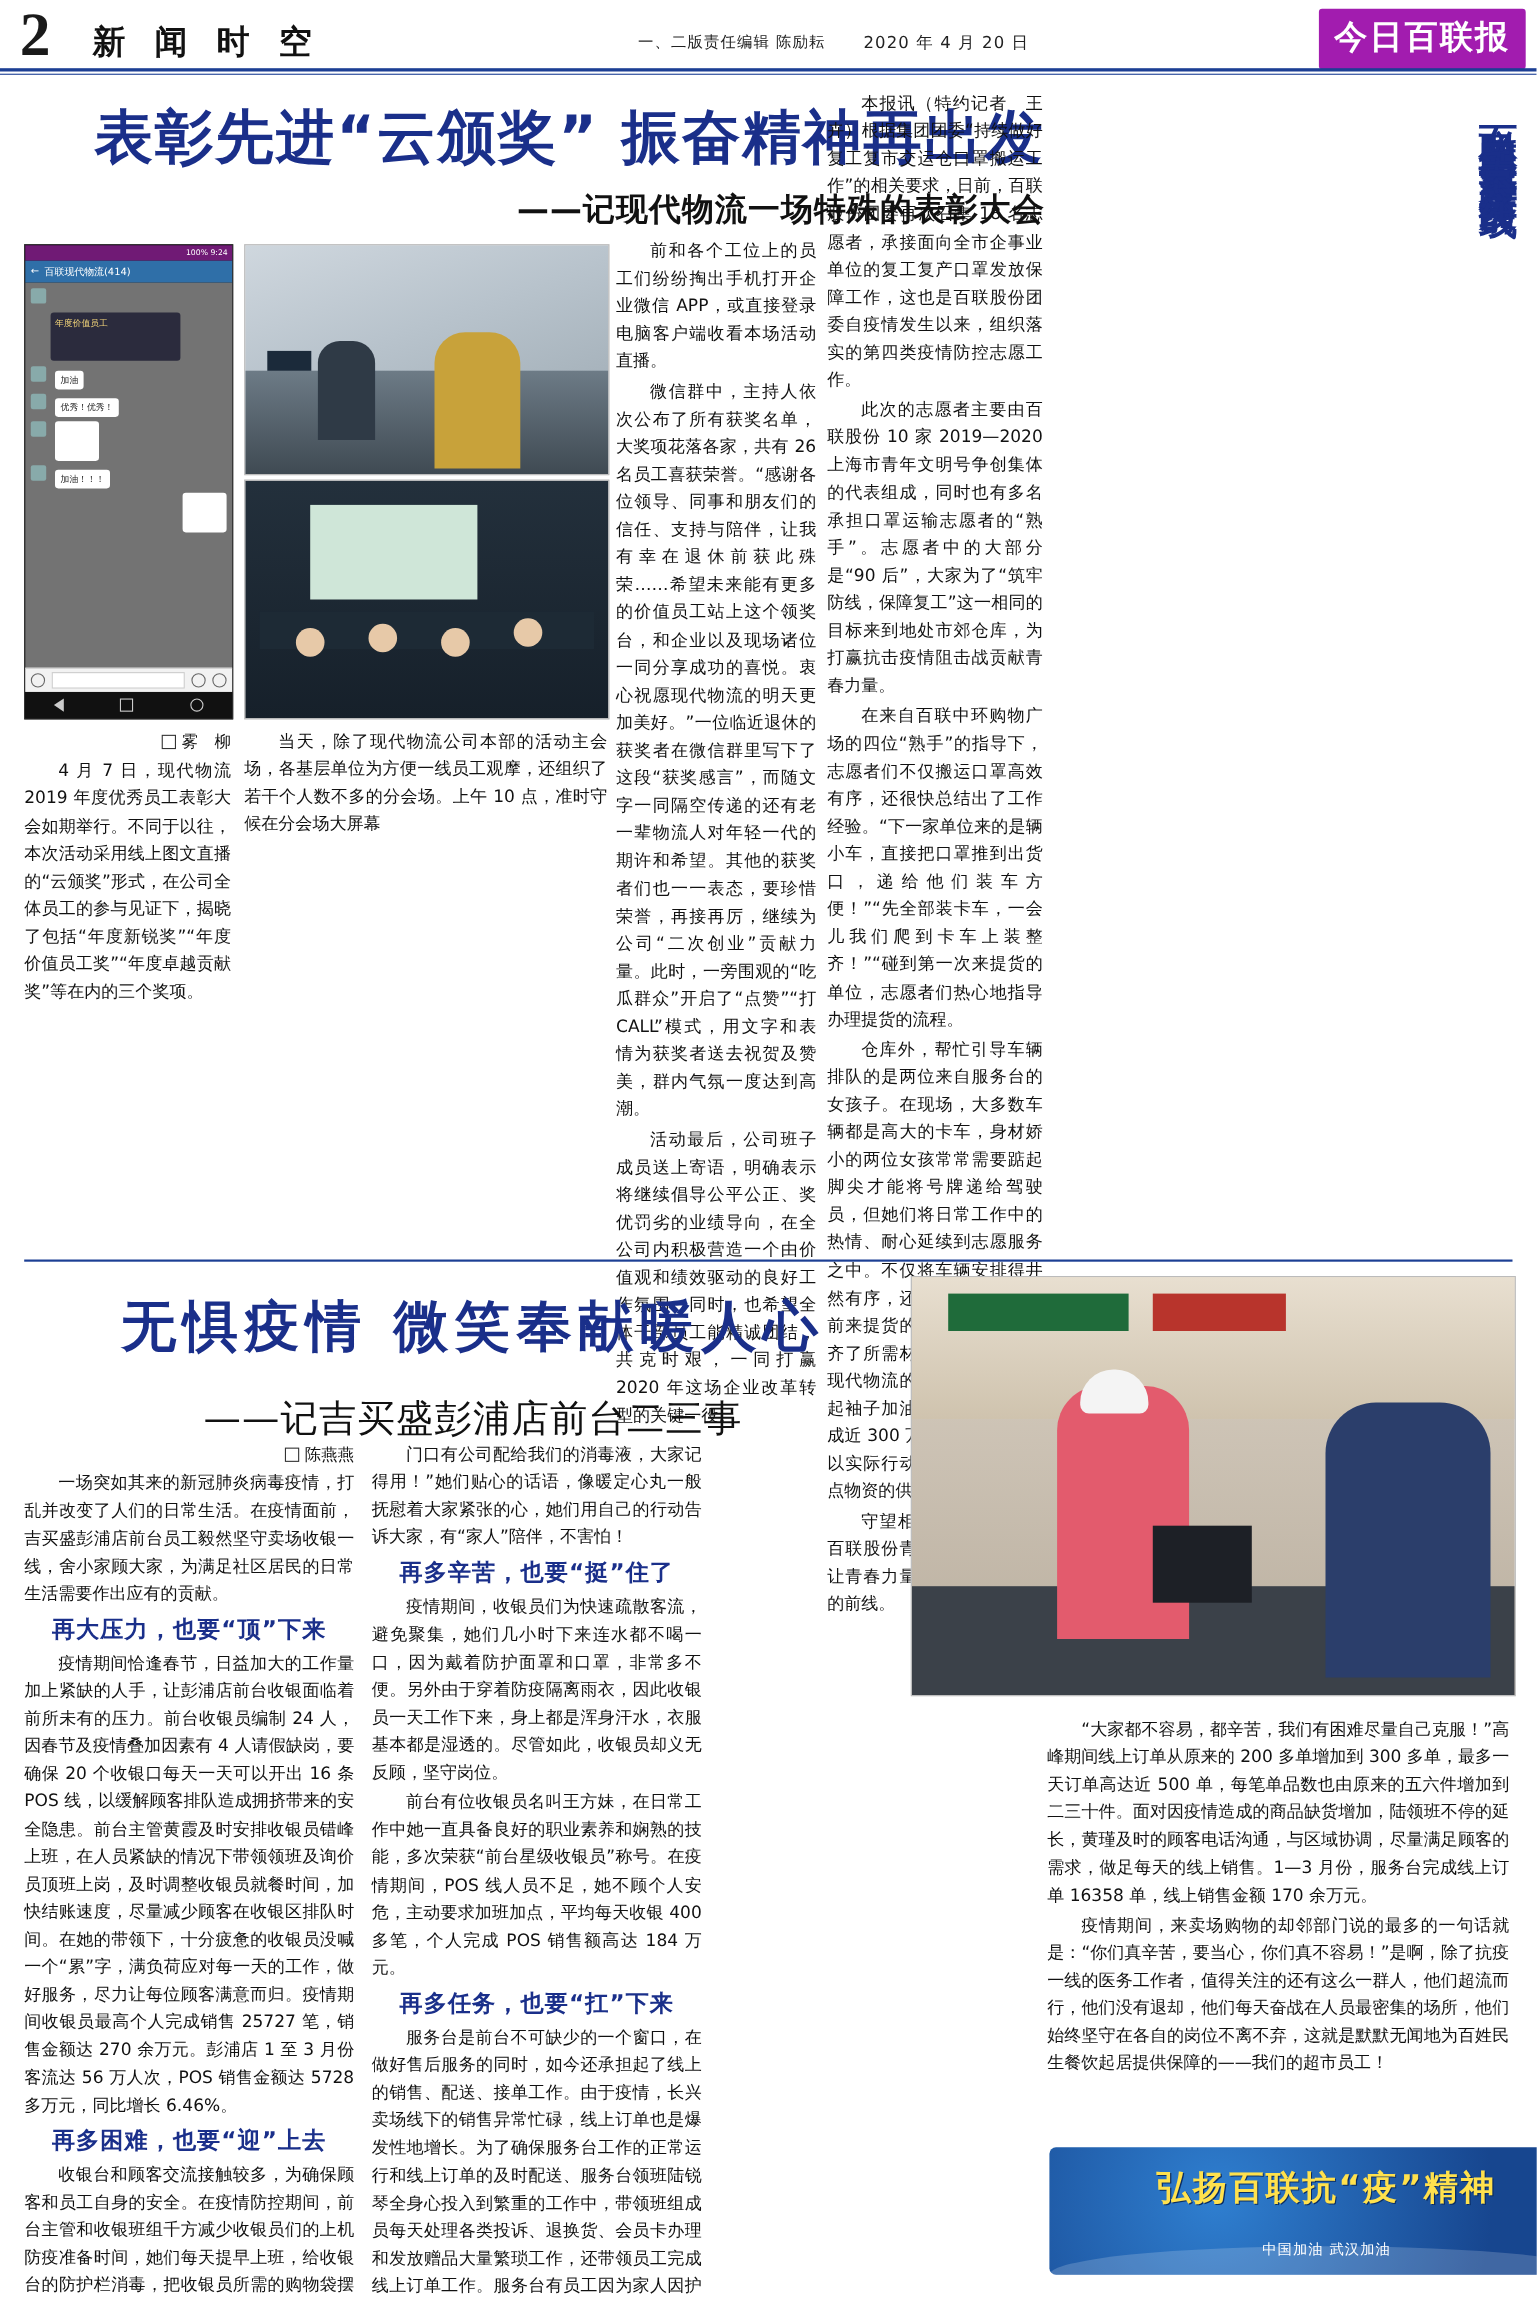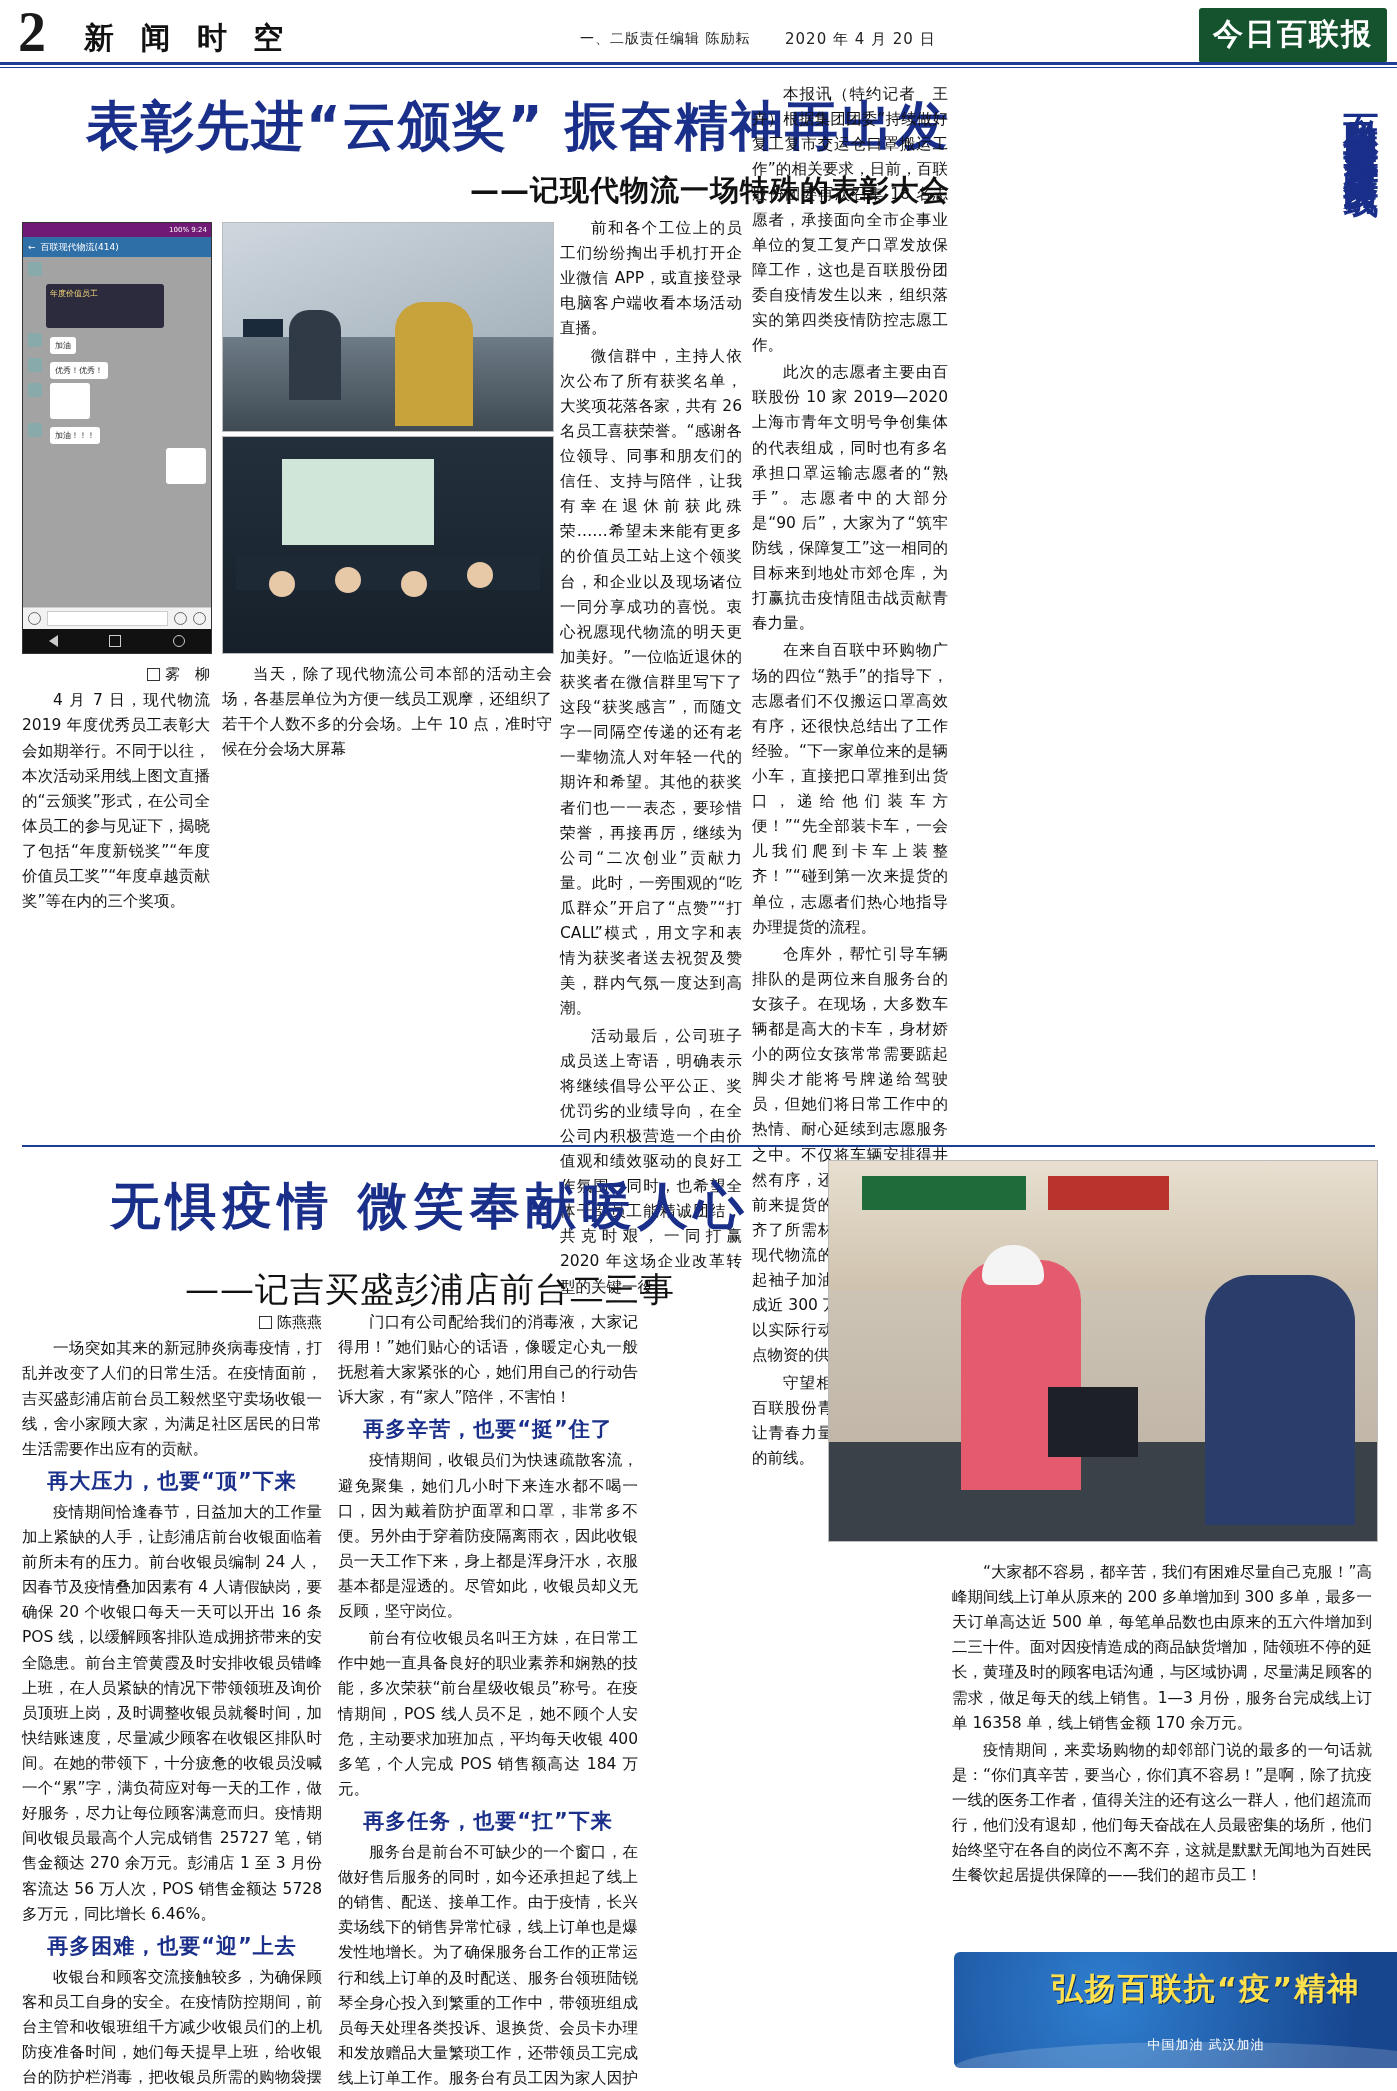--- a/index.html
+++ b/index.html
@@ -30,21 +30,21 @@
   .mast-editor{
     position:absolute;left:580px;top:30px;
     font-size:14px;color:#222;letter-spacing:1px;
   }
   .mast-date{
     position:absolute;left:785px;top:30px;
     font-size:15px;color:#222;letter-spacing:1px;
   }
   .mast-logo{
     position:absolute;right:10px;top:8px;
-    background:#14532d;color:#fff;
+    background:#a21caf;color:#fff;
     padding:6px 14px 8px 14px;
     font-size:30px;font-weight:700;letter-spacing:2px;
     font-family:"DejaVu Sans","Liberation Sans",sans-serif;
     border-radius:3px;
   }
 
   
   .a1-head{
     position:absolute;left:30px;top:96px;width:920px;
     text-align:right;
@@ -73,21 +73,21 @@
   
   .ph{position:absolute;border:1px solid #bbb;overflow:hidden;background:#ddd;}
 
   
   .phone{
     position:absolute;left:22px;top:222px;width:188px;height:430px;
     background:#0a0a0a;border:1px solid #333;
   }
   .phone .status{height:14px;background:#701a75;color:#fff;font-size:7px;display:flex;justify-content:space-between;align-items:center;padding:0 4px;}
   .phone .bar{height:20px;background:#2f6fa8;color:#fff;font-size:9px;display:flex;align-items:center;gap:5px;padding:0 5px;}
-  .phone .body{height:calc(100% - 34px - 24px);background:#a3a3a3;position:relative;padding:5px;box-sizing:border-box;}
+  .phone .body{height:calc(100% - 34px - 24px);background:#737373;position:relative;padding:5px;box-sizing:border-box;}
   .phone .nav{height:24px;background:#111;display:flex;justify-content:space-around;align-items:center;}
   .phone .nav i{display:block;width:10px;height:10px;border:1px solid #ccc;}
   .phone .nav i.c{border-radius:50%;}
   .phone .nav i.t{width:0;height:0;border:none;border-top:6px solid transparent;border-bottom:6px solid transparent;border-right:9px solid #ccc;}
   .msg{background:#fff;border-radius:3px;padding:3px 5px;font-size:8px;margin:4px 0;display:inline-block;max-width:120px;color:#222;}
   .card{background:#2b2b3d;border-radius:3px;width:118px;height:44px;margin:3px 0 5px 18px;color:#f5d77a;font-size:8px;padding:4px;box-sizing:border-box;}
   .av{width:14px;height:14px;background:#8aa;border-radius:2px;display:inline-block;vertical-align:top;margin-right:3px;}
   .sticker{width:40px;height:36px;background:#fff;border-radius:3px;display:inline-block;}
   .inputbar{position:absolute;left:0;bottom:0;width:100%;height:22px;background:#f2f2f2;border-top:1px solid #ccc;box-sizing:border-box;display:flex;align-items:center;gap:6px;padding:0 5px;}
   .inputbar .dot{width:11px;height:11px;border:1px solid #666;border-radius:50%;}

